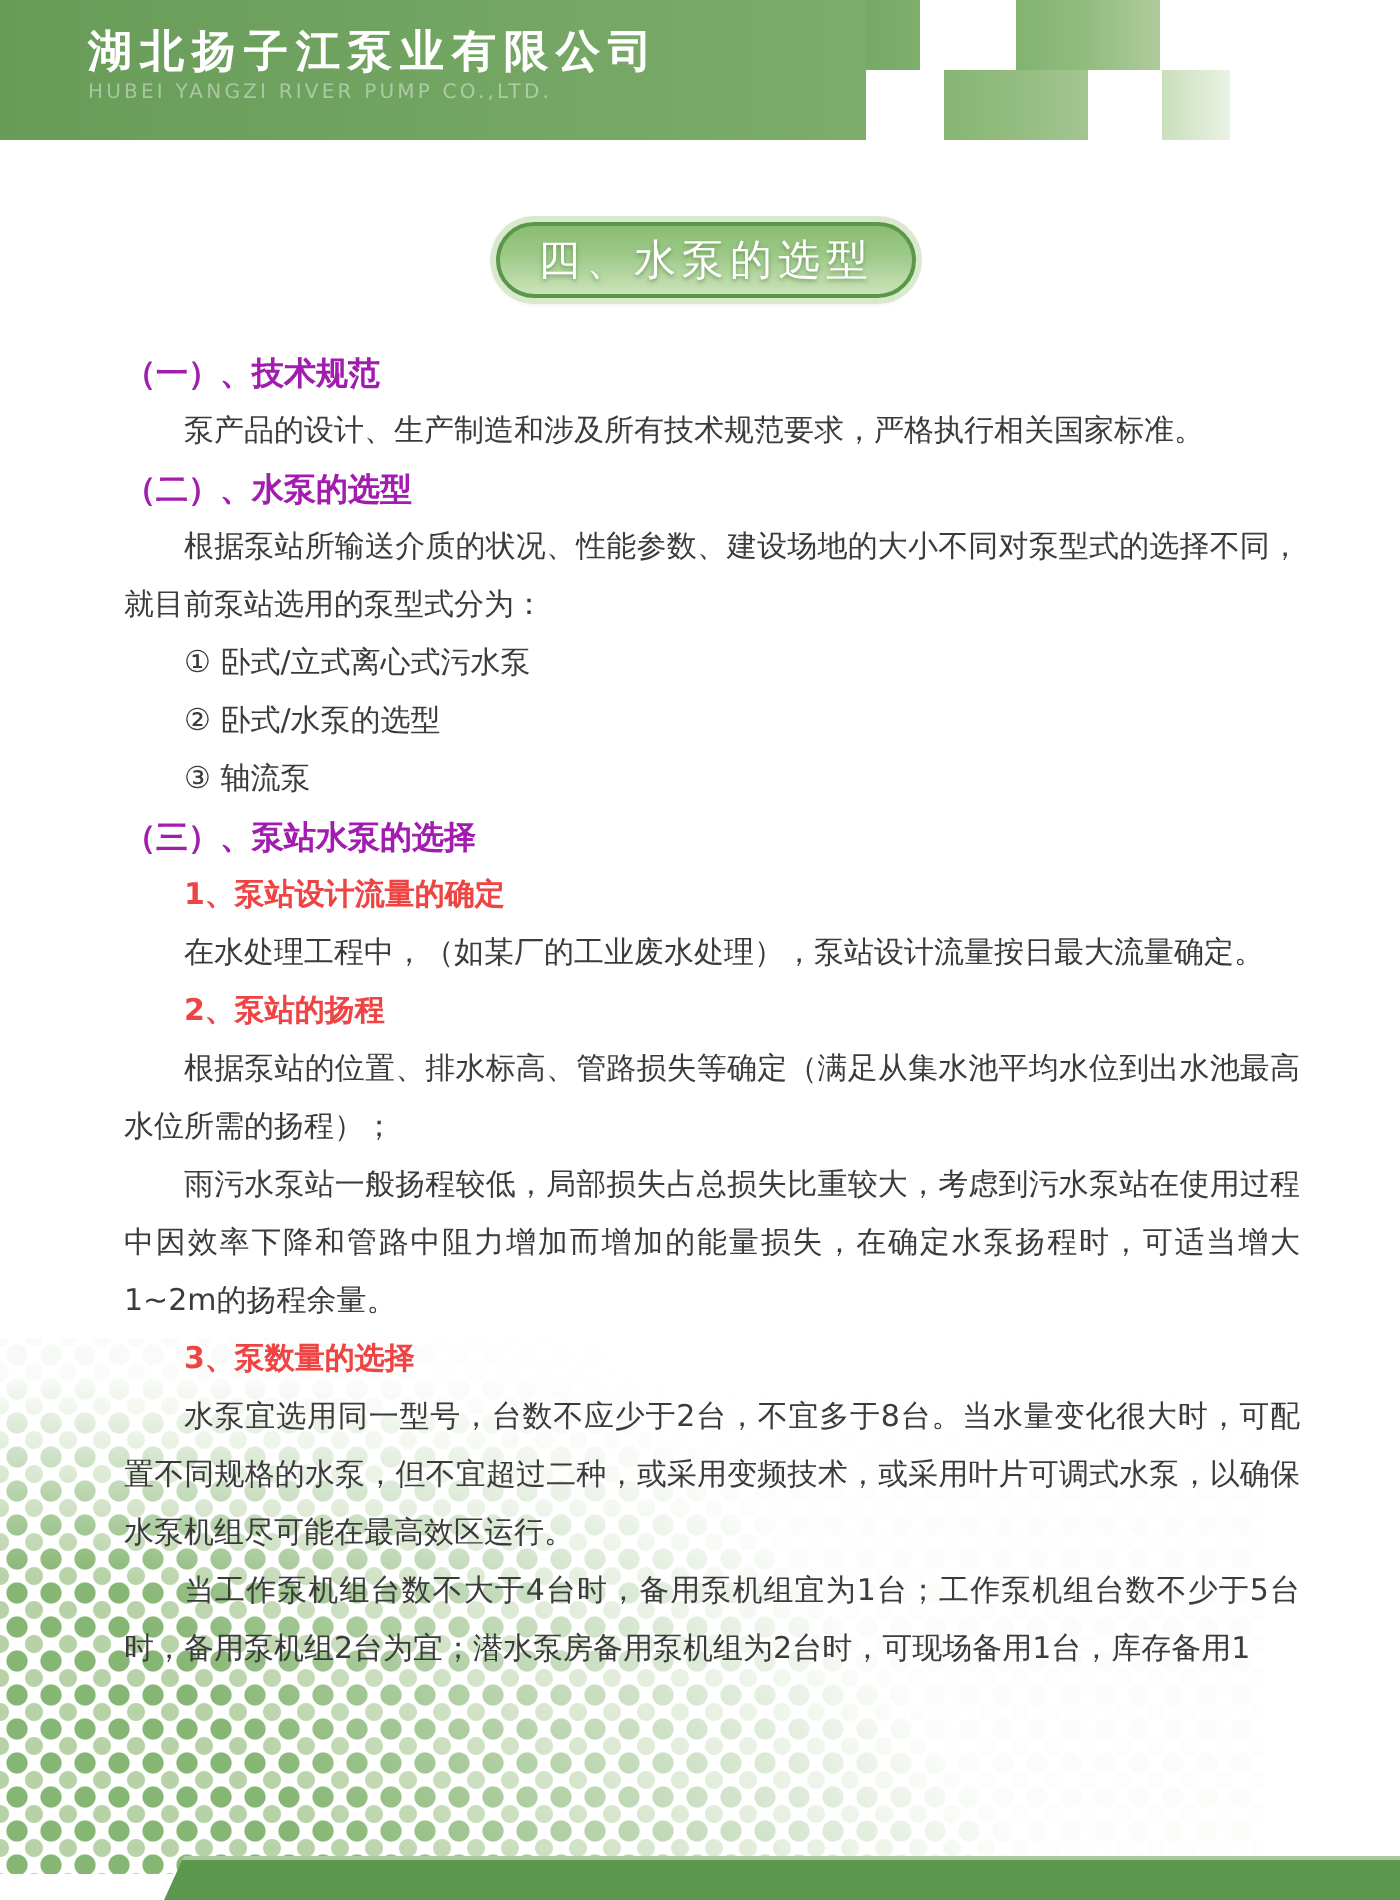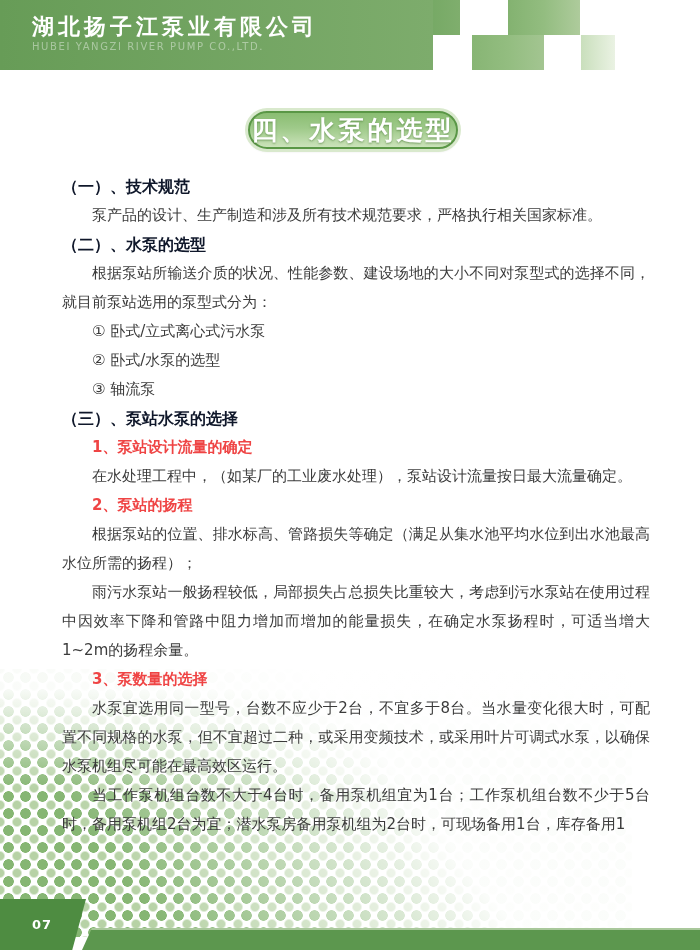--- a/index.html
+++ b/index.html
@@ -8,21 +8,21 @@
     background:#ffffff; overflow:hidden;
     font-family:"DejaVu Sans","Liberation Sans",sans-serif;
   }
 
   
   .band {
     position:absolute; left:0; top:0; width:433px; height:70px;
     background:linear-gradient(to right,#679c57,#7dac6c);
     z-index:2;
   }
-  .brand { padding:14px 0 0 32px; }
+  .brand { padding:14px 0 0 44px; }
   .brand-cn {
     color:#ffffff; font-size:22px; font-weight:bold; letter-spacing:4px;
     line-height:26px; white-space:nowrap;
   }
   .brand-en {
     color:rgba(255,255,255,0.42); font-size:10px; letter-spacing:1.6px;
     margin-top:1px; white-space:nowrap;
   }
   .checker { position:absolute; left:0; top:0; width:700px; height:70px; z-index:1; }
   .sq { position:absolute; width:36px; height:35px; }
@@ -37,32 +37,32 @@
   .pill {
     position:absolute; left:248px; top:111px; width:210px; height:38px;
     border-radius:20px; box-sizing:border-box;
     background:linear-gradient(#8abd72,#9fca8a 45%,#cbe3ba);
     border:2px solid #5a9746;
     box-shadow:0 0 0 3px #d9e9cd, 0 2px 3px rgba(0,0,0,0.18);
     display:flex; align-items:center; justify-content:center;
     z-index:3;
   }
   .pill-label {
-    color:#ffffff; font-weight:bold; font-size:26px; letter-spacing:3px;
+    color:#ffffff; font-weight:normal; font-size:21px; letter-spacing:3px;
     text-shadow:0 1px 2px rgba(58,106,40,0.55);
   }
 
   
   .content {
     position:absolute; left:0; top:172px; width:700px;
     padding:0 50px 0 62px; box-sizing:border-box;
     color:#3b3b3b; font-size:15px; line-height:29px; z-index:2;
   }
   .h-green {
-    color:#0f172a; font-size:16px; font-weight:bold;
+    color:#a21caf; font-size:16px; font-weight:bold;
     margin:0; line-height:29px;
   }
   .para { margin:0; text-align:justify; text-indent:2em; }
   .subhead { margin:0; font-weight:bold; color:#ef4444; padding-left:2em; }
   .list-item { margin:0; padding-left:2em; }
 
   
   .dots {
     position:absolute; left:0; bottom:13px; width:632px; height:268px; z-index:0;
     background-image:
@@ -141,18 +141,15 @@
     <p class="subhead">2、泵站的扬程</p>
     <p class="para">根据泵站的位置、排水标高、管路损失等确定（满足从集水池平均水位到出水池最高水位所需的扬程）；</p>
     <p class="para">雨污水泵站一般扬程较低，局部损失占总损失比重较大，考虑到污水泵站在使用过程中因效率下降和管路中阻力增加而增加的能量损失，在确定水泵扬程时，可适当增大1~2m的扬程余量。</p>
 
     <p class="subhead">3、泵数量的选择</p>
     <p class="para">水泵宜选用同一型号，台数不应少于2台，不宜多于8台。当水量变化很大时，可配置不同规格的水泵，但不宜超过二种，或采用变频技术，或采用叶片可调式水泵，以确保水泵机组尽可能在最高效区运行。</p>
     <p class="para">当工作泵机组台数不大于4台时，备用泵机组宜为1台；工作泵机组台数不少于5台时，备用泵机组2台为宜；潜水泵房备用泵机组为2台时，可现场备用1台，库存备用1</p>
 
   </div>
 
-  <div class="page-tab">
-    <span class="page-num">07</span>
-  </div>
   <div class="footer-bar"></div>
 
 </div>
 
 </body></html>

